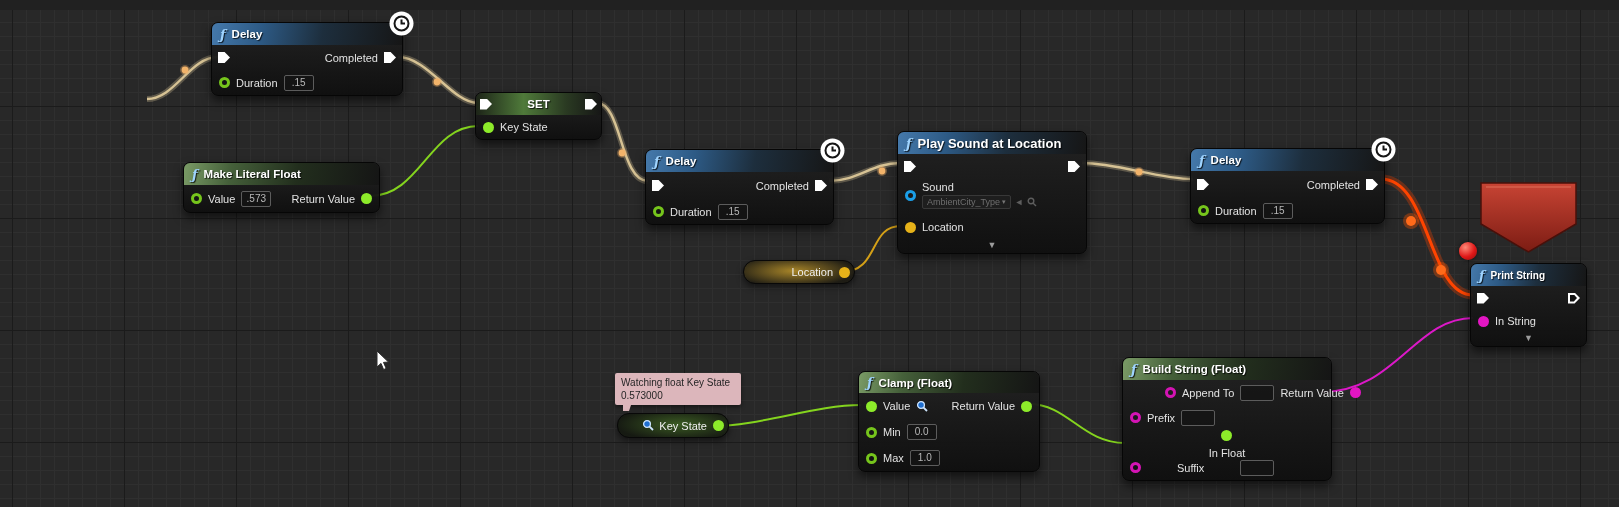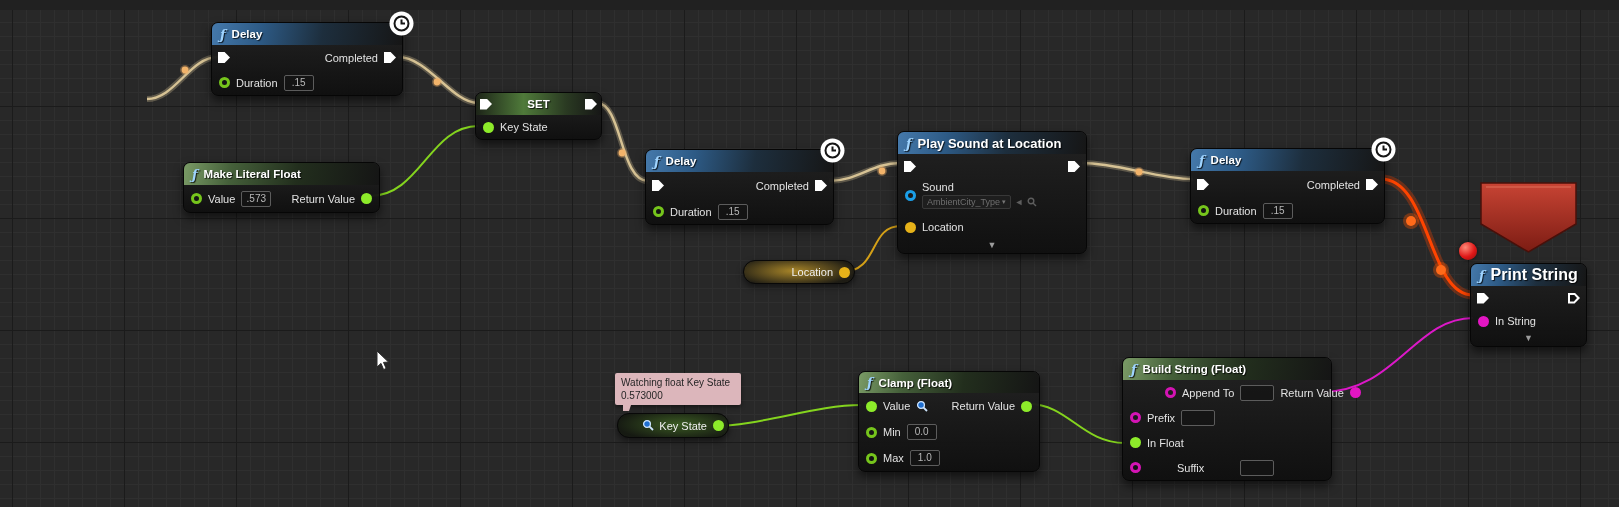--- a/index.html
+++ b/index.html
@@ -254,21 +254,21 @@
     <div class="row" style="height:25px;">
       <span class="dot hollow-green in"></span>
       <span class="plabel">Duration</span>
       <span class="vbox">.15</span>
     </div>
   </div>
 
   <div class="node" style="left:1470px;top:263px;width:115px;">
     <div class="hdr hdr-blue">
       <span class="fx">ƒ</span>
-      <span style="font-size:16px;text-align:right;">Print String</span>
+      <span style="font-size:10px;text-align:right;">Print String</span>
     </div>
     <div class="row between" style="height:24px;">
       <span class="exec in"></span>
       <span class="exec outp hollow"></span>
     </div>
     <div class="row" style="height:22px;">
       <span class="dot filled-magenta in"></span>
       <span class="plabel">In String</span>
     </div>
     <div class="chev">▼</div>
@@ -350,21 +350,21 @@
       <span style="display:flex;align-items:center;gap:6px;">
         <span class="plabel">Return Value</span>
         <span class="dot filled-magenta outp"></span>
       </span>
     </div>
     <div class="row" style="height:25px;">
       <span class="dot hollow-magenta in"></span>
       <span class="plabel">Prefix</span>
       <span class="vbox empty"></span>
     </div>
-    <div class="row" style="height:25px;">
+    <div class="row" style="height:25px;flex-direction:column;">
       <span class="dot filled-green in"></span>
       <span class="plabel">In Float</span>
     </div>
     <div class="row" style="height:25px;gap:36px;">
       <span class="dot hollow-magenta in"></span>
       <span class="plabel">Suffix</span>
       <span class="vbox empty"></span>
     </div>
   </div>
 

